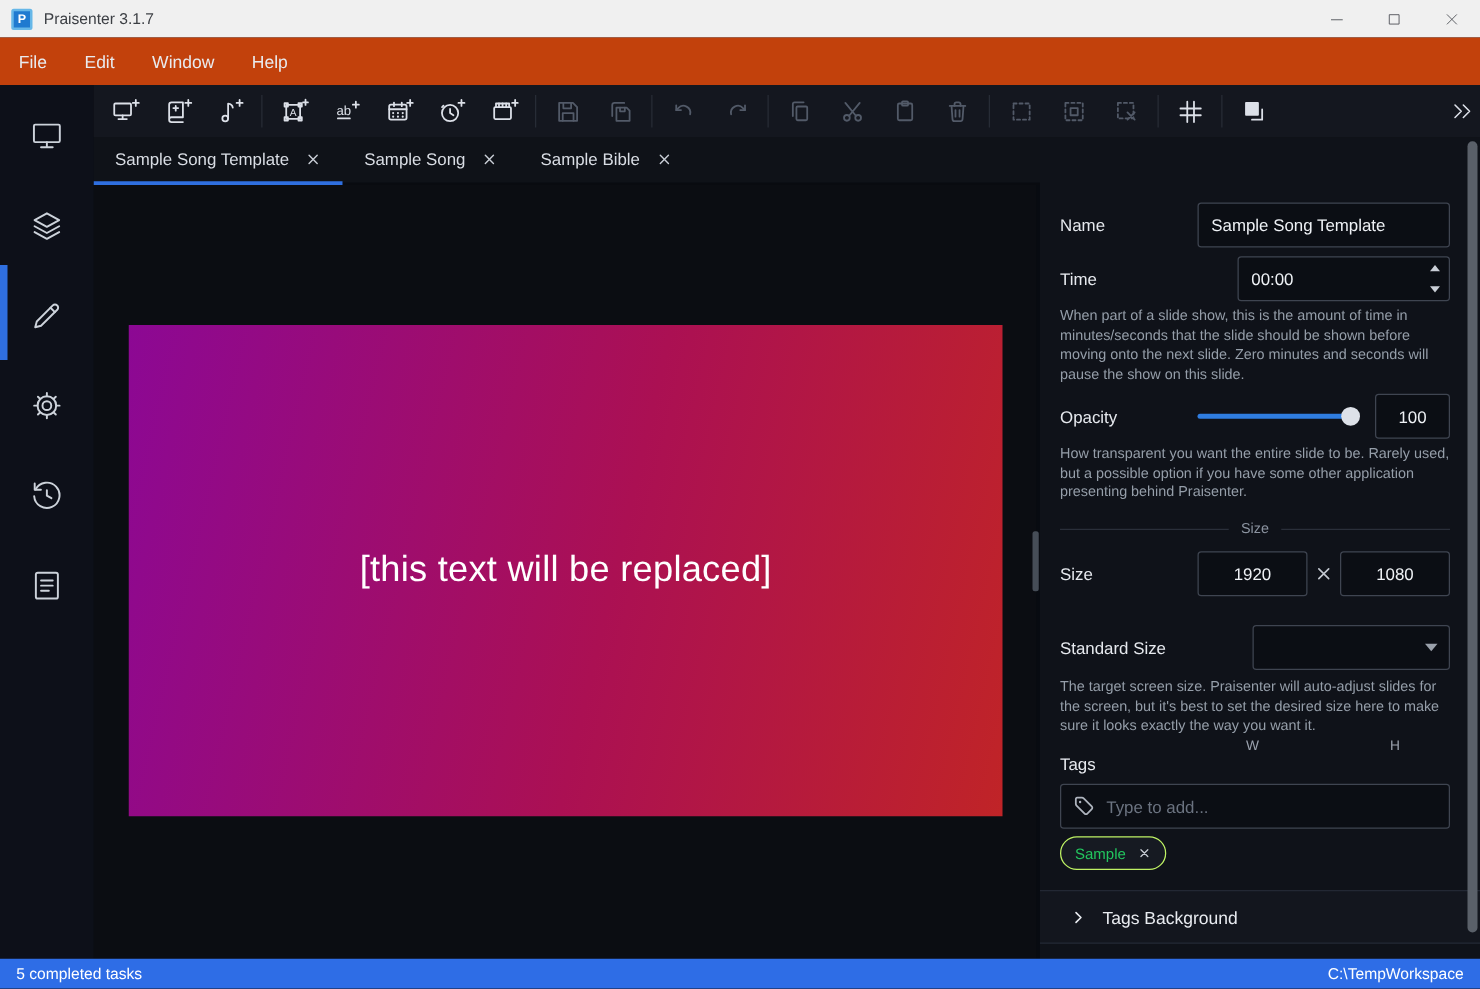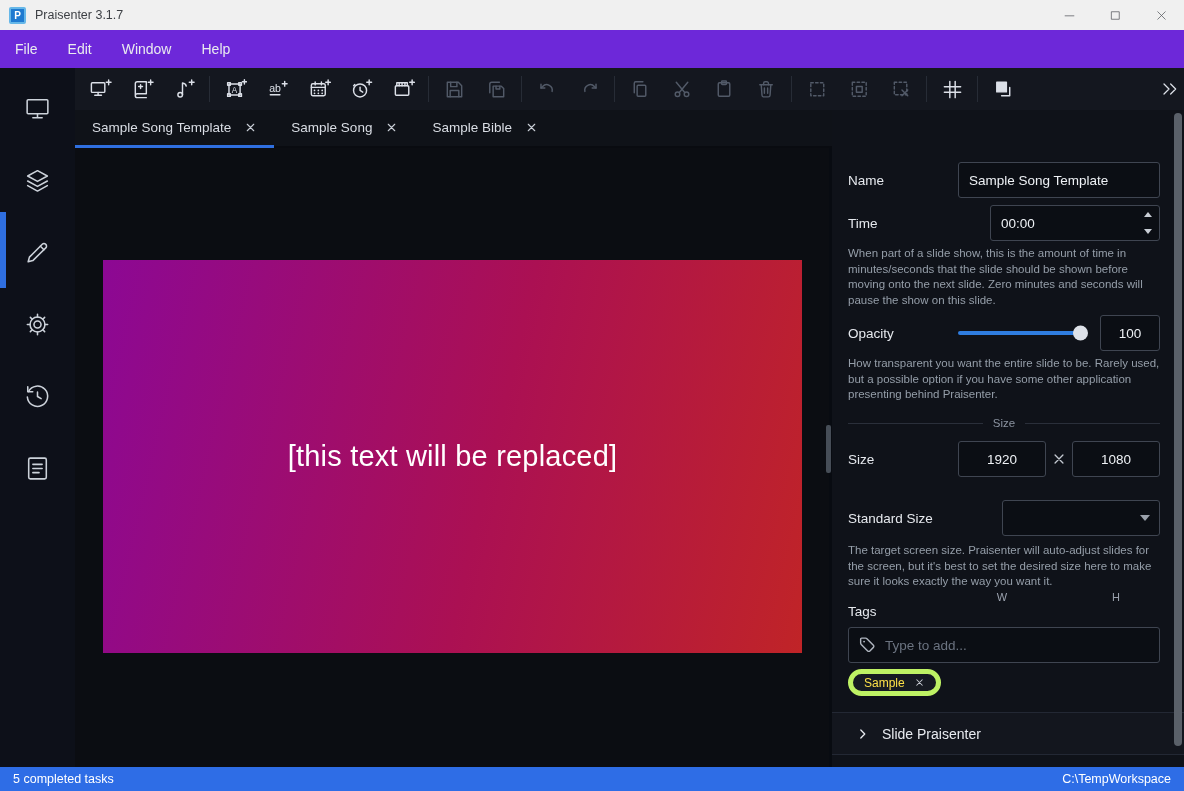--- a/index.html
+++ b/index.html
@@ -19,21 +19,21 @@
     border:2px solid #66b7e8; border-radius:2px; color:#fff; font-size:10px;
     font-weight:bold; display:flex; align-items:center; justify-content:center; }
   .title-text { margin-left:9px; font-size:12.5px; color:#3c3f44; }
   .win-controls { margin-left:auto; display:flex; height:100%; }
   .win-btn { width:46px; height:100%; display:flex; align-items:center;
     justify-content:center; color:#55585e; }
   .win-btn svg { stroke-width:1.2; }
 
   
   .menubar { position:absolute; left:0; top:30px; width:1184px; height:38px;
-    background:#6d28d9; display:flex; align-items:center; padding-left:3px; }
+    background:#c2410c; display:flex; align-items:center; padding-left:3px; }
   .menu-item { padding:0 12px; font-size:14px; color:#e9ebef; height:100%;
     display:flex; align-items:center; margin-right:6px; cursor:default; }
 
   
   .toolbar { position:absolute; left:75px; top:68px; width:1109px; height:42px;
     background:#14171f; display:flex; align-items:center; padding-left:4px; }
   .tb-btn { width:42px; height:42px; display:flex; align-items:center;
     justify-content:center; color:#dce0e8; flex:0 0 auto; }
   .tb-btn.dim { color:#525a68; }
   .tb-sep { width:1px; height:26px; background:#272c36; margin:0 4px; flex:0 0 auto; }
@@ -112,22 +112,22 @@
   .combo-chevron { position:absolute; right:10px; top:50%;
     transform:translateY(-50%); width:0; height:0;
     border-left:5px solid transparent; border-right:5px solid transparent;
     border-top:6px solid #9aa1ab; }
   .tags-wrap { position:relative; width:100%; }
   .tags-wrap .p-input { padding-left:36px; }
   .tag-glyph { position:absolute; left:10px; top:50%; transform:translateY(-50%);
     color:#aeb4be; }
   .p-input::placeholder { color:#6b7380; }
   .pill { position:absolute; left:16px; height:27px; display:inline-flex;
-    align-items:center; gap:9px; padding:0 11px; border:5px solid #bef264;
-    border-radius:14px; background:#161a22; font-size:12px; color:#fde047; }
+    align-items:center; gap:9px; padding:0 11px; border:1px solid #bef264;
+    border-radius:14px; background:#161a22; font-size:12px; color:#22c55e; }
   .pill-x { color:#c6cbd3; display:flex; }
   .p-section { position:absolute; left:0; right:0; top:602px; height:43px;
     background:#13161e; border-top:1px solid #232834;
     border-bottom:1px solid #232834; display:flex; align-items:center; gap:12px;
     padding-left:24px; font-size:14px; color:#e8ebf0; }
   .p-scrollbar { position:absolute; right:2px; top:3px; width:8px; height:633px;
     background:#5a6069; border-radius:4px; }
 
   
   .statusbar { position:absolute; left:0; top:767px; width:1184px; height:24px;
@@ -503,21 +503,21 @@
         </svg>
     </span>
   </div>
 
   <div class="p-section">
     <span>
       <svg width="14" height="14" viewBox="0 0 16 16" stroke-width="1.6">
           <path d="M5.5 3.5L10 8l-4.5 4.5"></path>
         </svg>
     </span>
-    <span>Slide Praisenter</span>
+    <span>Tags Background</span>
   </div>
 
   <div class="p-scrollbar"></div>
 </div>
 
 <div class="statusbar">
   <span>5 completed tasks</span>
   <span>C:\TempWorkspace</span>
 </div>
 

